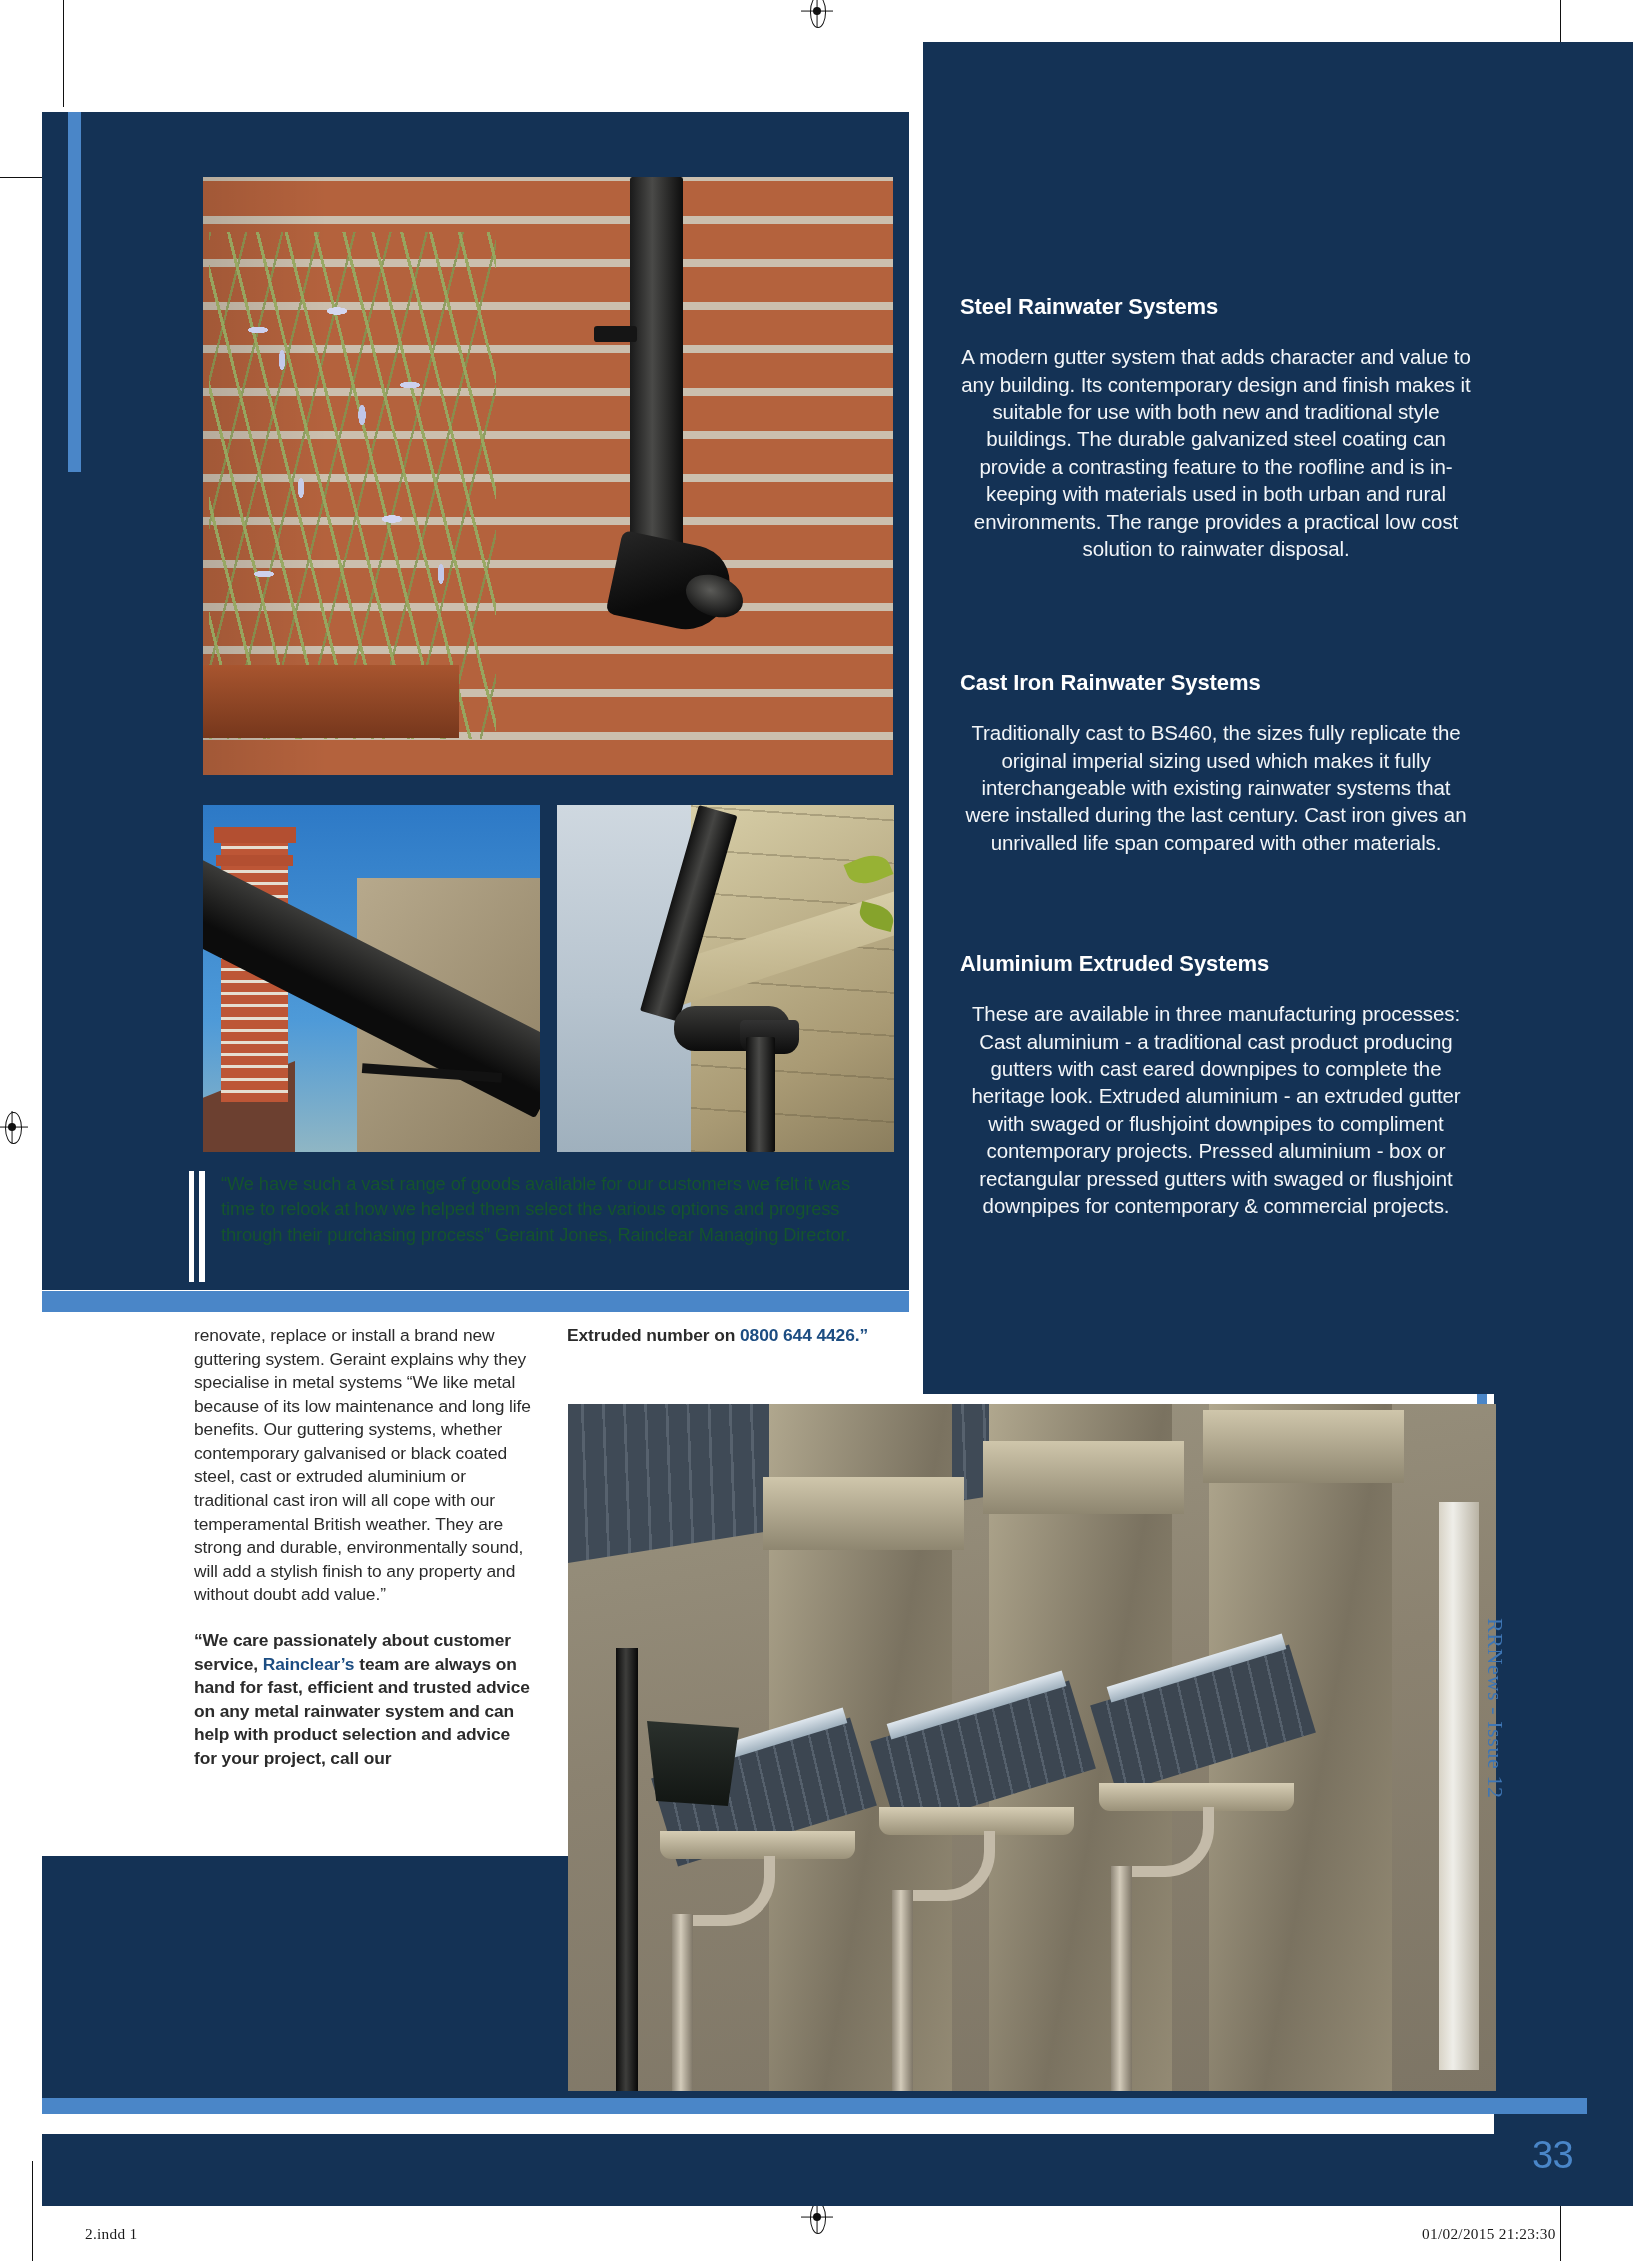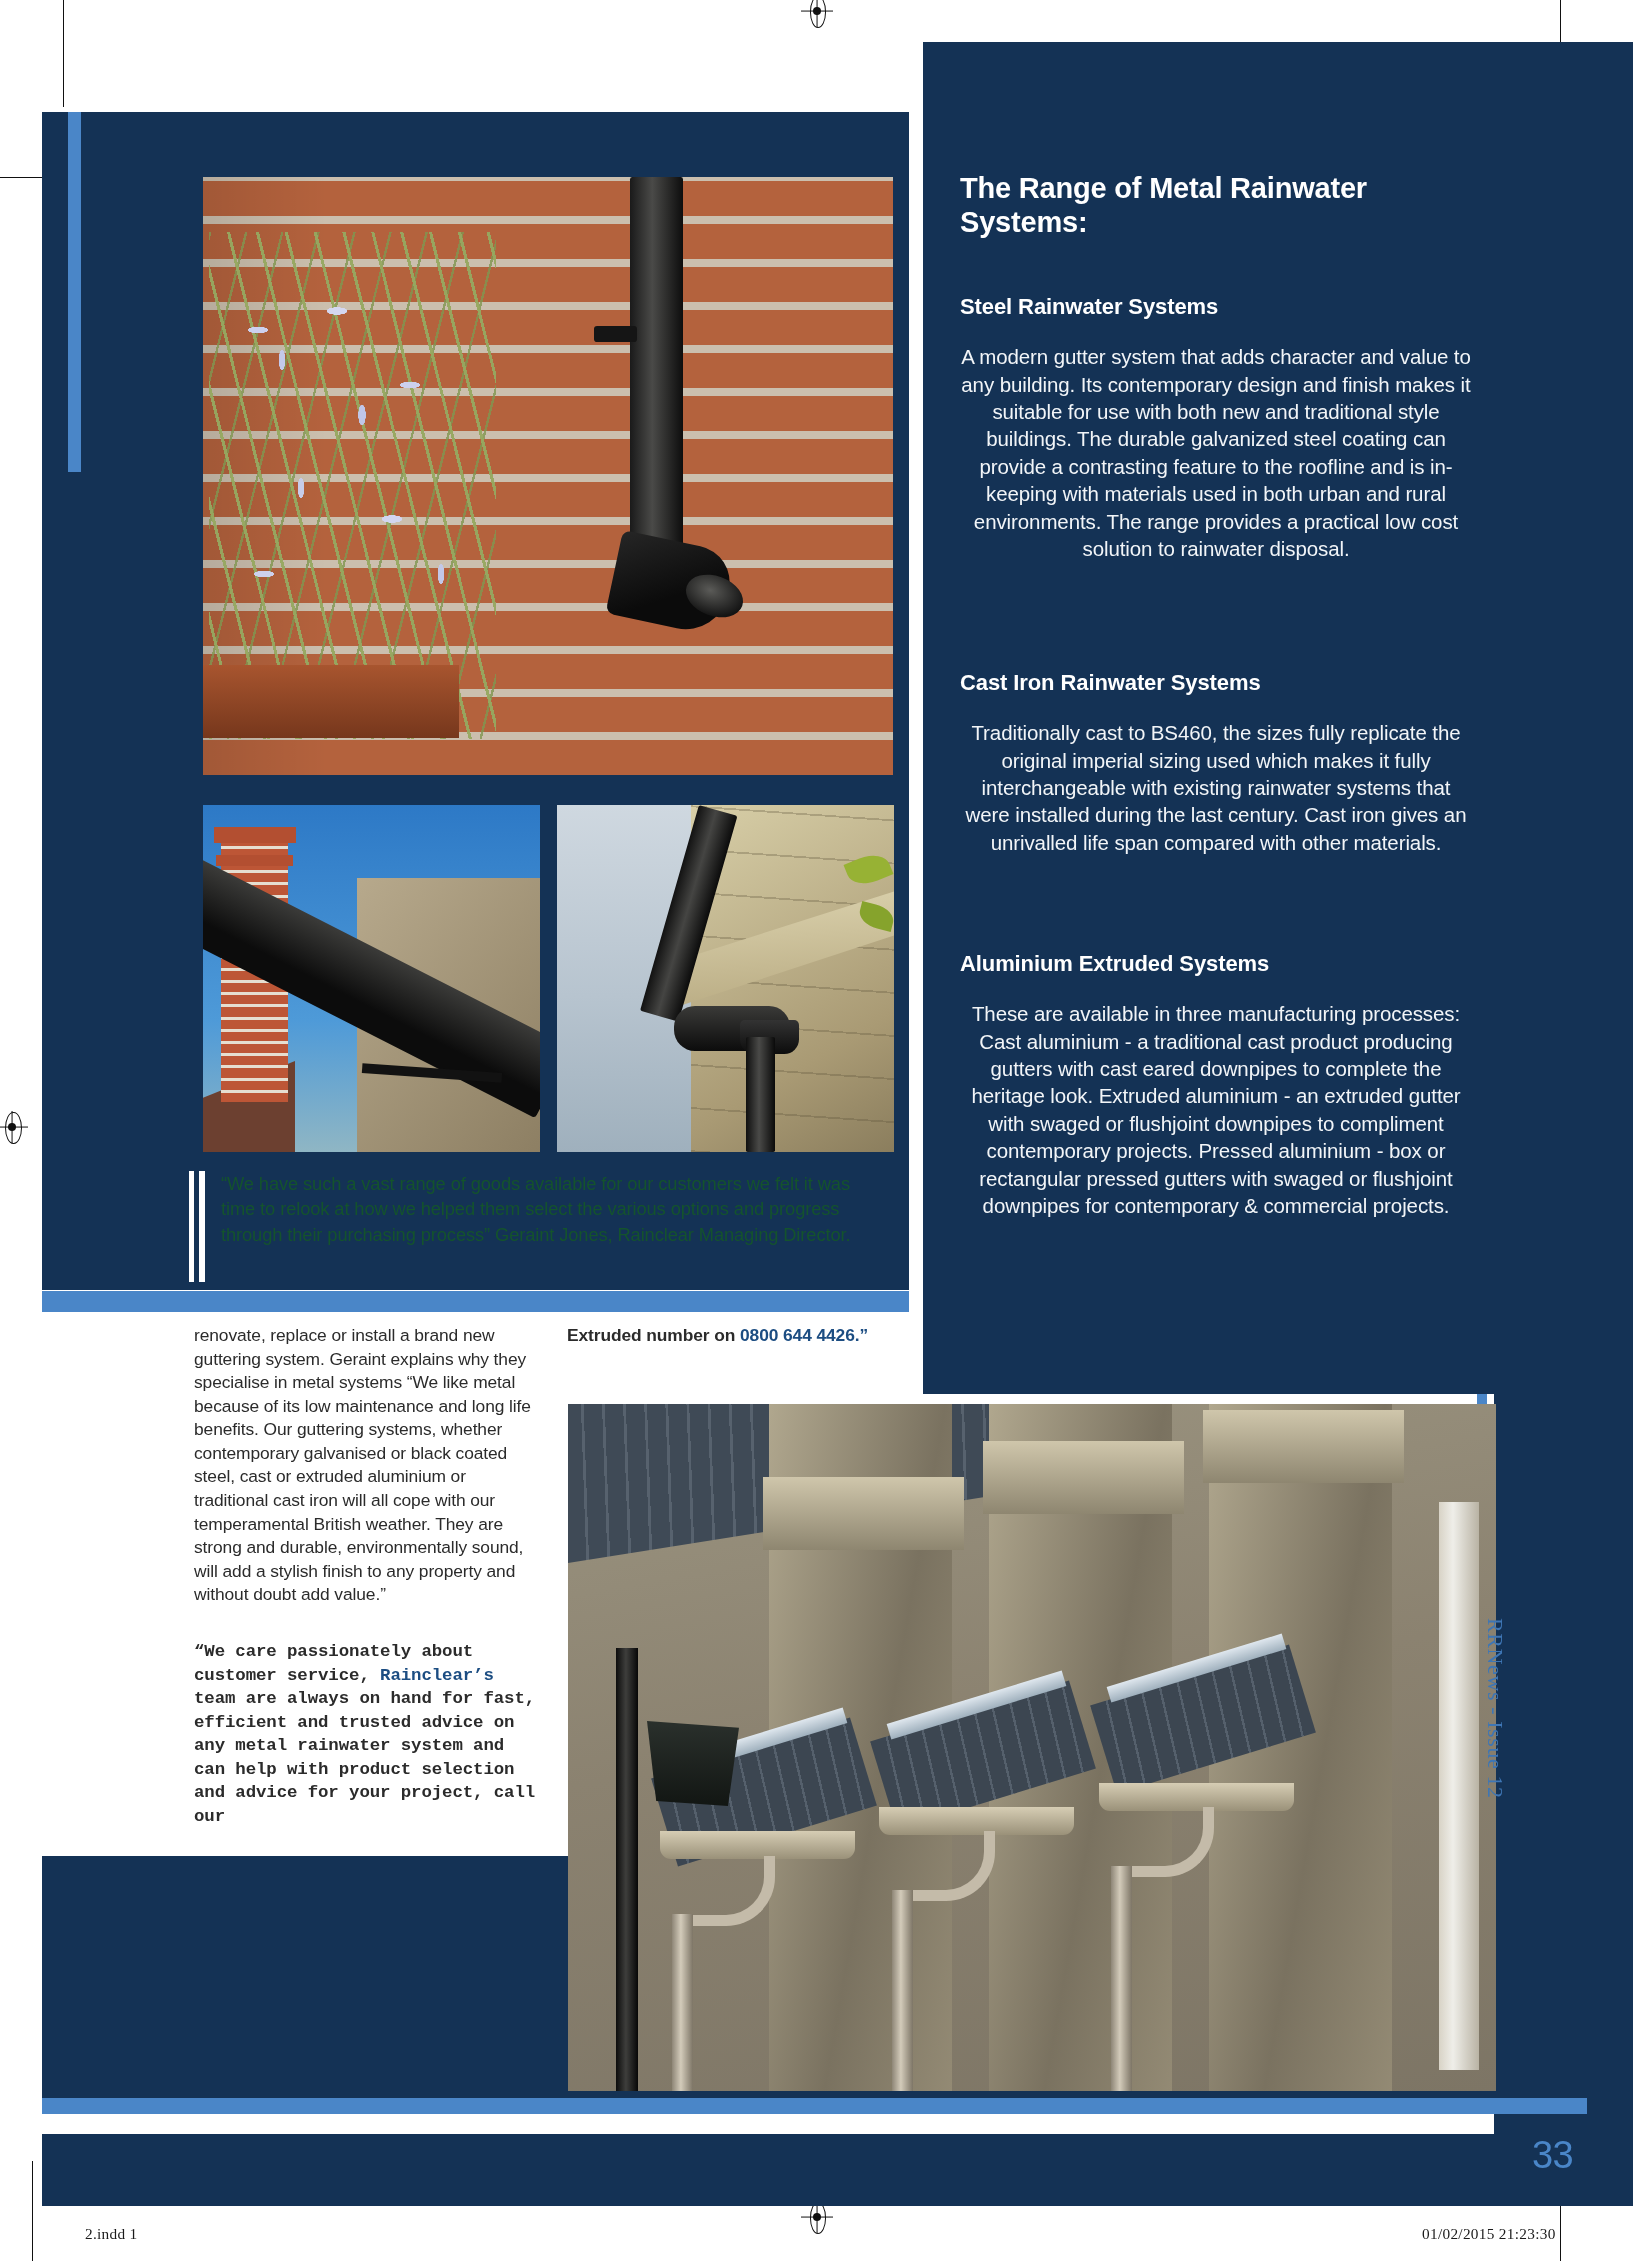--- a/index.html
+++ b/index.html
@@ -141,21 +141,21 @@
 
   
   .quote{position:absolute;left:189px;top:1171px;width:690px;display:flex;gap:16px;}
   .quote-bars{flex:0 0 auto;width:16px;height:111px;
      background:linear-gradient(90deg,#fff 0 5.5px,transparent 5.5px 10.4px,#fff 10.4px 16px);}
   .quote-text{color:#14532d;font-size:18.3px;line-height:1.385;letter-spacing:-0.1px;}
 
   
   .col-a{position:absolute;left:194px;top:1324px;width:343px;
          color:#2b2b2b;font-size:17.4px;line-height:1.355;letter-spacing:-0.1px;}
-  .col-a .bold{font-weight:bold;display:block;margin-top:33px;font-family:Liberation Mono, monospace;}
+  .col-a .bold{font-weight:bold;display:block;margin-top:22px;}
   .col-b{position:absolute;left:567px;top:1324px;width:317px;
          color:#2b2b2b;font-size:17.4px;line-height:1.355;font-weight:bold;letter-spacing:-0.1px;}
   .accent{color:#1c4d82;}
 
   
   .issue{position:absolute;left:1508px;top:1618px;width:342px;
          transform:rotate(90deg);transform-origin:left top;
          color:#3e76b5;font-family:"Liberation Serif", serif;font-size:22px;letter-spacing:0.6px;}
   .pageno{position:absolute;left:1532px;top:2134px;color:#4a86c8;
          font-size:38px;font-weight:normal;letter-spacing:-0.6px;}
@@ -228,21 +228,20 @@
     <div class="stone-pipe-down"></div>
     <div class="leaf"></div>
     <div class="leaf2"></div>
   </div>
 
   <div class="quote">
     <div class="quote-bars"></div>
     <div class="quote-text">“We have such a vast range of goods available for our customers we felt it was time to relook at how we helped them select the various options and progress through their purchasing process” Geraint Jones, Rainclear Managing Director.</div>
   </div>
 
-  <div class="h1">The Range of Metal Rainwater Systems:</div>
 
   <div class="sec sec-steel">
     <div class="h2">Steel Rainwater Systems</div>
     <p class="body-w">A modern gutter system that adds character and value to any building. Its contemporary design and finish makes it suitable for use with both new and traditional style buildings. The durable galvanized steel coating can provide a contrasting feature to the roofline and is in-keeping with materials used in both urban and rural environments. The range provides a practical low cost solution to rainwater disposal.</p>
   </div>
 
   <div class="sec sec-cast">
     <div class="h2">Cast Iron Rainwater Systems</div>
     <p class="body-w">Traditionally cast to BS460, the sizes fully replicate the original imperial sizing used which makes it fully interchangeable with existing rainwater systems that were installed during the last century. Cast iron gives an unrivalled life span compared with other materials.</p>
   </div>

